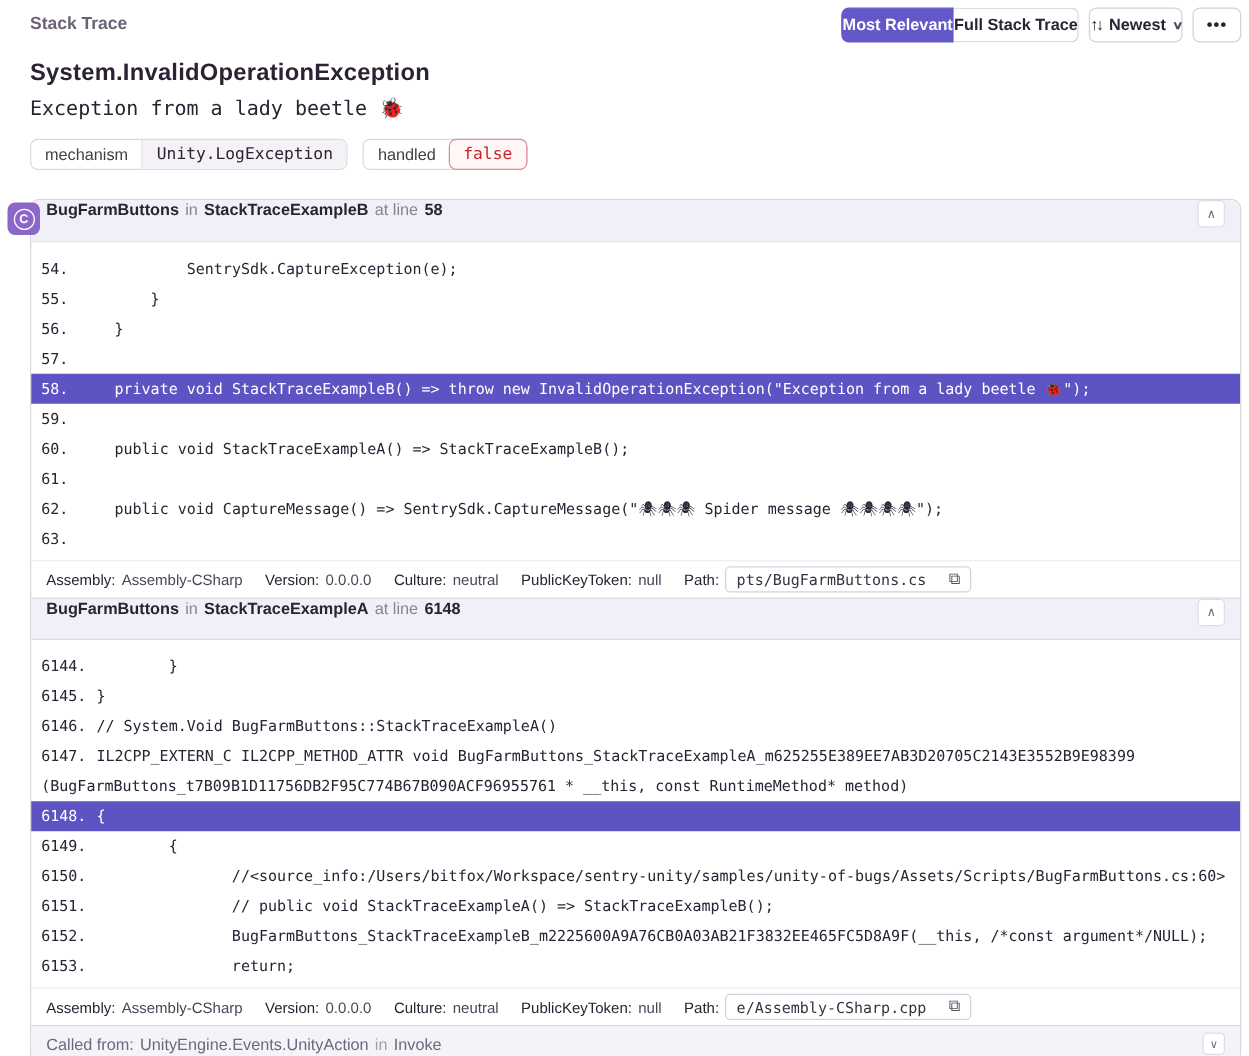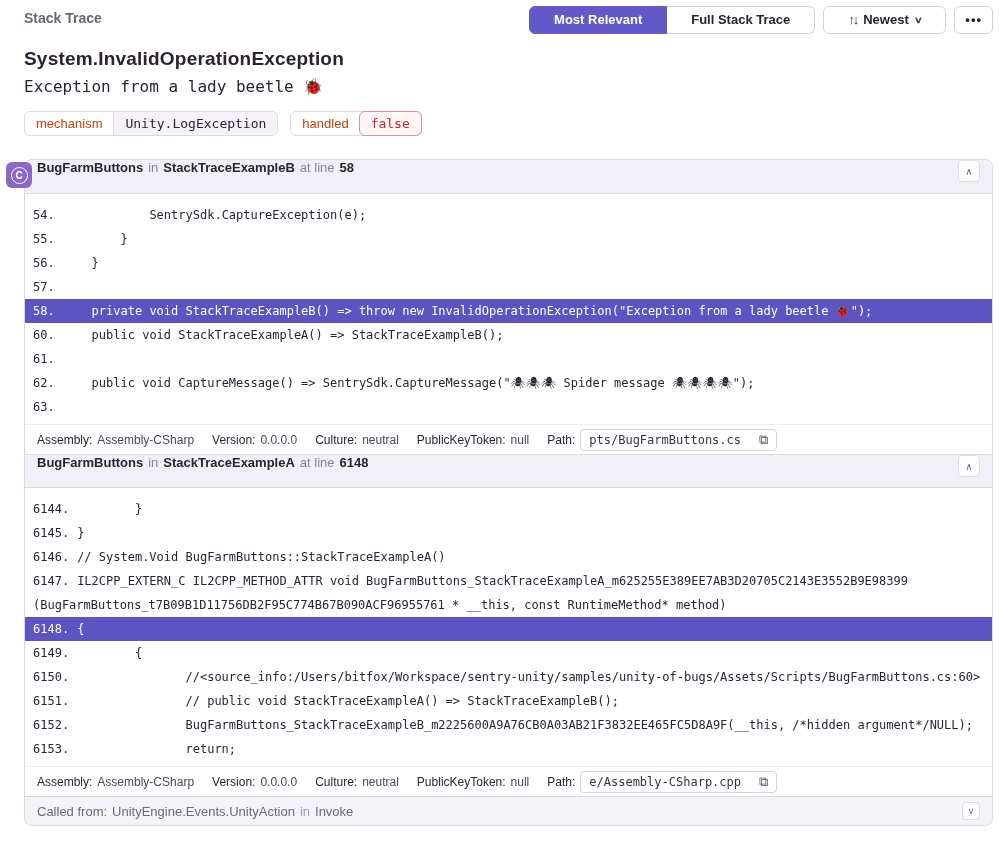--- a/index.html
+++ b/index.html
@@ -12,37 +12,37 @@
   }
   .mono { font-family:"DejaVu Sans Mono", monospace; }
 
   
   .topbar { display:flex; align-items:flex-start; justify-content:space-between; height:30px; }
   .section-title { font-size:14px; font-weight:700; color:#6d6379; padding-top:4px; }
   .controls { display:flex; gap:8px; align-items:center; }
   .seg-group { display:inline-flex; }
   .btn {
     font-size:13px; font-weight:700; line-height:16px;
-    padding:5px 24px; border:1px solid #d4d1dc; background:#fff; color:#2b2233;
+    padding:5px 0; border:1px solid #d4d1dc; background:#fff; color:#2b2233;
     border-radius:6px; cursor:pointer; display:inline-flex; align-items:center; gap:6px;
   }
   .seg-left { border-radius:6px 0 0 6px; background:#6358c8; border-color:#6358c8; color:#fff; }
   .seg-right { border-radius:0 6px 6px 0; border-left:none; }
   .icon-sort { font-size:13px; font-weight:400; letter-spacing:-2px; }
   .icon-caret { font-size:9px; color:#4d4458; transform:scaleX(1.4); }
   .btn-more { padding:5px 10px; letter-spacing:1px; font-weight:700; }
 
   
   .exc-type { font-size:19px; font-weight:700; margin-top:12px; letter-spacing:.2px; }
   .exc-msg { font-size:16px; margin-top:7px; }
 
   
   .tags { display:flex; gap:12px; margin-top:15px; }
   .tag { display:inline-flex; border:1px solid #dcd9e2; border-radius:6px; overflow:visible; background:#fff; }
-  .tag-key { font-size:13px; padding:4px 11px; color:#c2410c; }
+  .tag-key { font-size:13px; padding:4px 11px; color:#404040; }
   .tag-val { font-size:13px; padding:4px 11px; background:#f4f2f7; border-left:1px solid #dcd9e2; border-radius:0 6px 6px 0; }
   .tag-val.err { background:#fff6f6; color:#c8232e; border:1px solid #de8e96; border-radius:6px; margin:-1px; }
 
   
   .trace { position:relative; margin-top:23px; border:1px solid #d9d6e0; border-radius:8px; background:#fff; }
   .cs-icon { position:absolute; left:-19px; top:2px; width:26px; height:26px; background:#8a67c9;
              border-radius:6px; display:flex; align-items:center; justify-content:center; z-index:3; }
   .cs-ring { width:17px; height:17px; border:1.6px solid #fff; border-radius:50%;
              display:flex; align-items:center; justify-content:center;
              color:#fff; font-size:10px; font-weight:700; }
@@ -123,20 +123,21 @@
     <span class="fh-strong">58</span>
     <button class="sq-btn">∧</button>
   </div>
 
   <div class="code">
     <div class="code-row"><span class="num">54.</span><span>            SentrySdk.CaptureException(e);</span></div>
     <div class="code-row"><span class="num">55.</span><span>        }</span></div>
     <div class="code-row"><span class="num">56.</span><span>    }</span></div>
     <div class="code-row"><span class="num">57.</span><span></span></div>
     <div class="code-row hl"><span class="num">58.</span><span>    private void StackTraceExampleB() =&gt; throw new InvalidOperationException("Exception from a lady beetle 🐞");</span></div>
+    <div class="code-row"><span class="num">59.</span><span></span></div>
     <div class="code-row"><span class="num">60.</span><span>    public void StackTraceExampleA() =&gt; StackTraceExampleB();</span></div>
     <div class="code-row"><span class="num">61.</span><span></span></div>
     <div class="code-row"><span class="num">62.</span><span>    public void CaptureMessage() =&gt; SentrySdk.CaptureMessage("🕷🕷🕷 Spider message 🕷🕷🕷🕷");</span></div>
     <div class="code-row"><span class="num">63.</span><span></span></div>
   </div>
 
   <div class="assembly">
     <span class="as-field">
         <span class="as-label">Assembly:</span>
         <span class="as-value">Assembly-CSharp</span>
@@ -174,21 +175,21 @@
   <div class="code">
     <div class="code-row"><span class="num">6144.</span><span>        }</span></div>
     <div class="code-row"><span class="num">6145.</span><span>}</span></div>
     <div class="code-row"><span class="num">6146.</span><span>// System.Void BugFarmButtons::StackTraceExampleA()</span></div>
     <div class="code-row"><span class="num">6147.</span><span>IL2CPP_EXTERN_C IL2CPP_METHOD_ATTR void BugFarmButtons_StackTraceExampleA_m625255E389EE7AB3D20705C2143E3552B9E98399</span></div>
     <div class="code-row"><span class="num"></span><span>(BugFarmButtons_t7B09B1D11756DB2F95C774B67B090ACF96955761 * __this, const RuntimeMethod* method)</span></div>
     <div class="code-row hl"><span class="num">6148.</span><span>{</span></div>
     <div class="code-row"><span class="num">6149.</span><span>        {</span></div>
     <div class="code-row"><span class="num">6150.</span><span>               //&lt;source_info:/Users/bitfox/Workspace/sentry-unity/samples/unity-of-bugs/Assets/Scripts/BugFarmButtons.cs:60&gt;</span></div>
     <div class="code-row"><span class="num">6151.</span><span>               // public void StackTraceExampleA() =&gt; StackTraceExampleB();</span></div>
-    <div class="code-row"><span class="num">6152.</span><span>               BugFarmButtons_StackTraceExampleB_m2225600A9A76CB0A03AB21F3832EE465FC5D8A9F(__this, /*hidden argument*/NULL);</span></div>
+    <div class="code-row"><span class="num">6152.</span><span>               BugFarmButtons_StackTraceExampleB_m2225600A9A76CB0A03AB21F3832EE465FC5D8A9F(__this, /*const argument*/NULL);</span></div>
     <div class="code-row"><span class="num">6153.</span><span>               return;</span></div>
   </div>
 
   <div class="assembly">
     <span class="as-field">
         <span class="as-label">Assembly:</span>
         <span class="as-value">Assembly-CSharp</span>
       </span>
     <span class="as-field">
         <span class="as-label">Version:</span>

